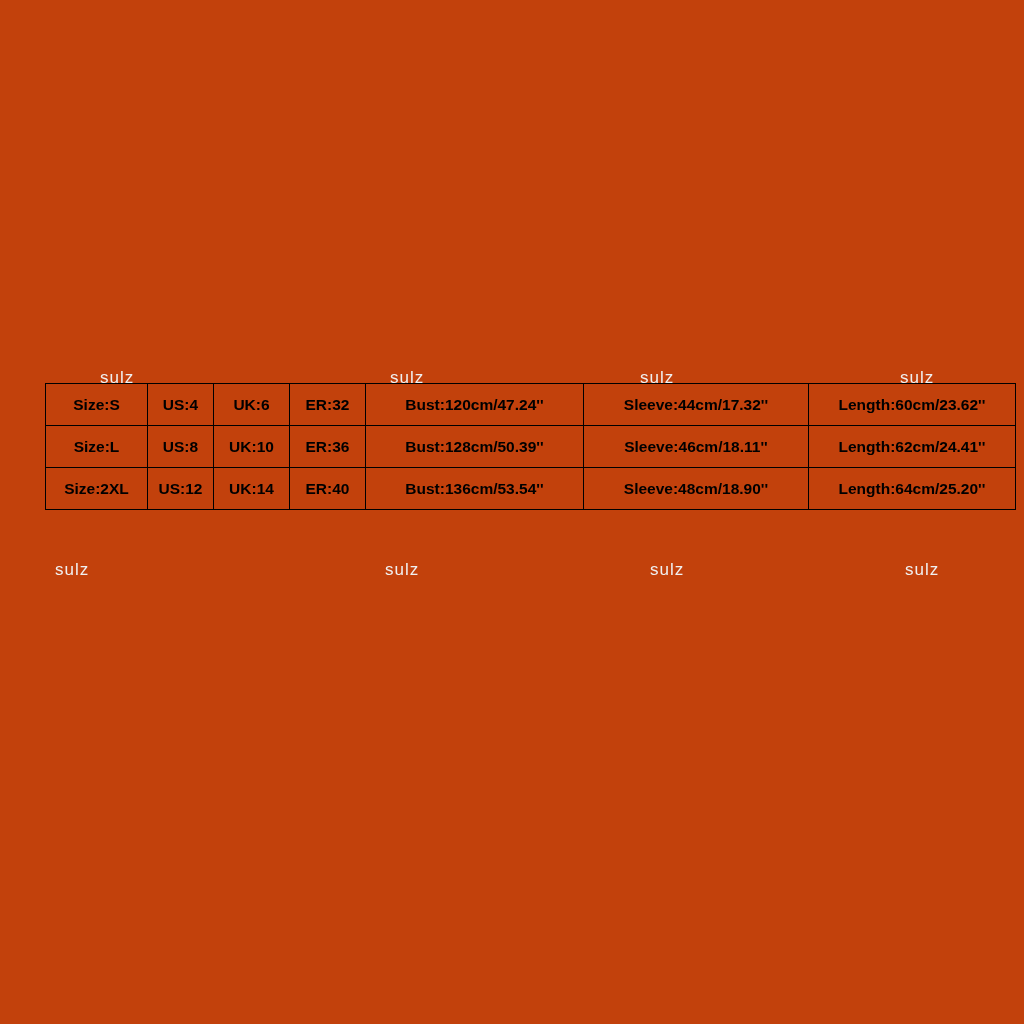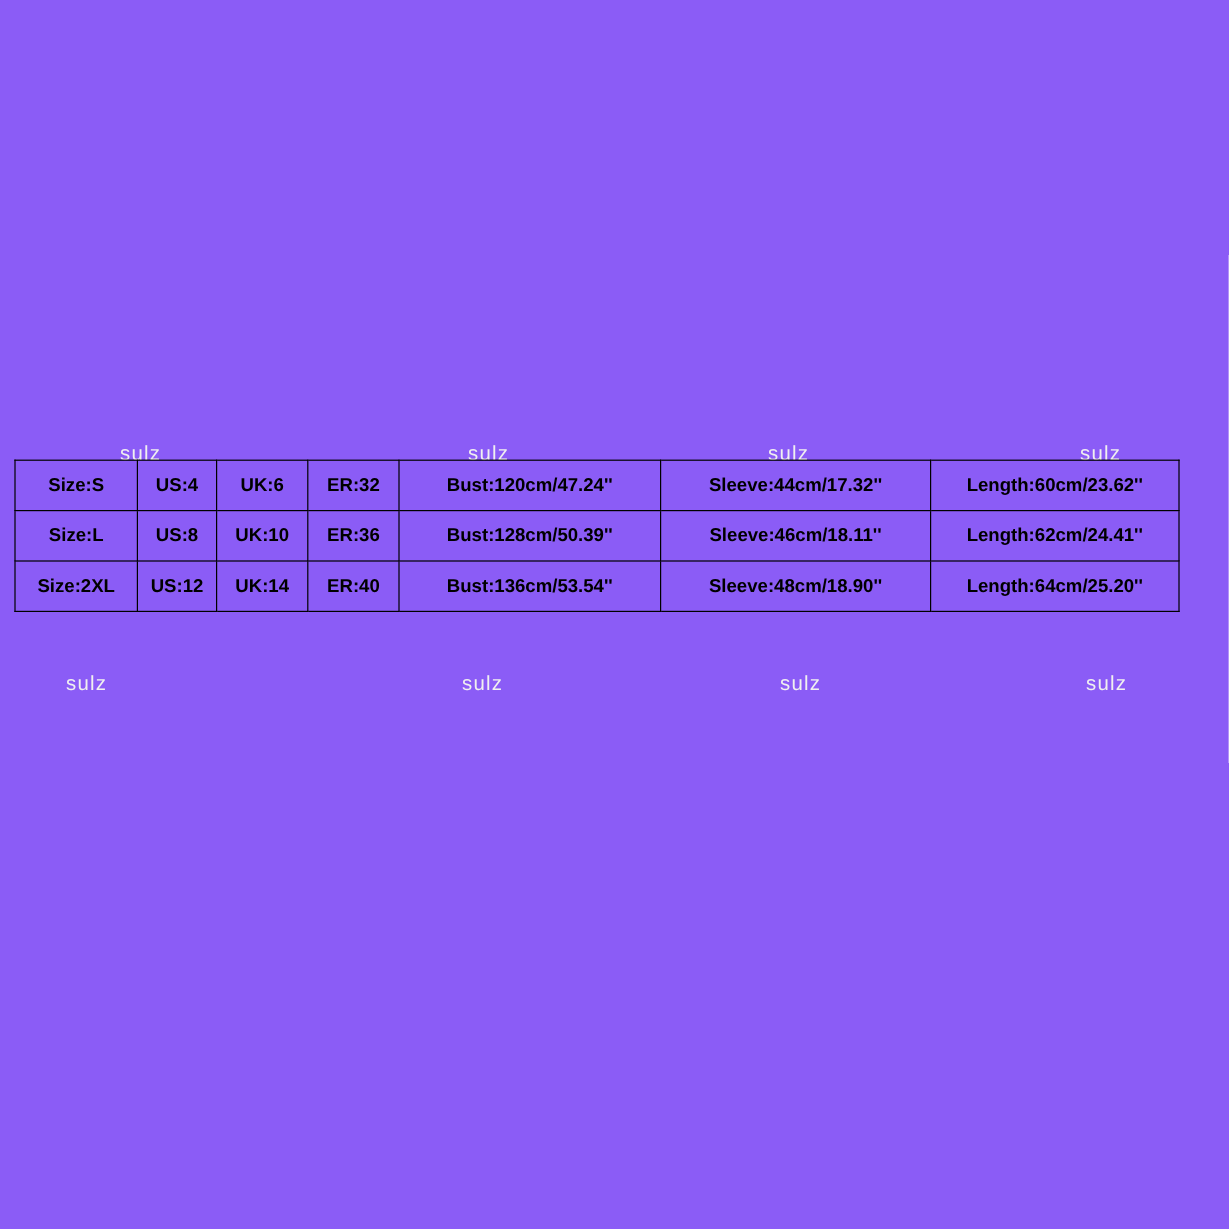--- a/index.html
+++ b/index.html
@@ -13,41 +13,41 @@
     font-family: "Liberation Sans", sans-serif;
     position: relative;
     overflow: hidden;
   }
   .page {
     position: absolute;
     left: 0;
     top: 0;
     width: 1024px;
     height: 1024px;
-    background: #8b5cf6;
+    background: #c2410c;
   }
   .watermark-layer {
     position: absolute;
     left: 0;
     top: 0;
     width: 1024px;
     height: 1024px;
     pointer-events: none;
   }
   .watermark {
     position: absolute;
     font-family: "Liberation Sans", sans-serif;
     font-size: 17px;
     color: #f0f0f0;
     letter-spacing: 1px;
     white-space: nowrap;
   }
   .size-table-wrap {
     position: absolute;
-    left: 12px;
+    left: 45px;
     top: 383px;
     width: 970px;
   }
   table.size-table {
     border-collapse: collapse;
     width: 970px;
     table-layout: fixed;
   }
   table.size-table td {
     border: 1px solid #000000;

